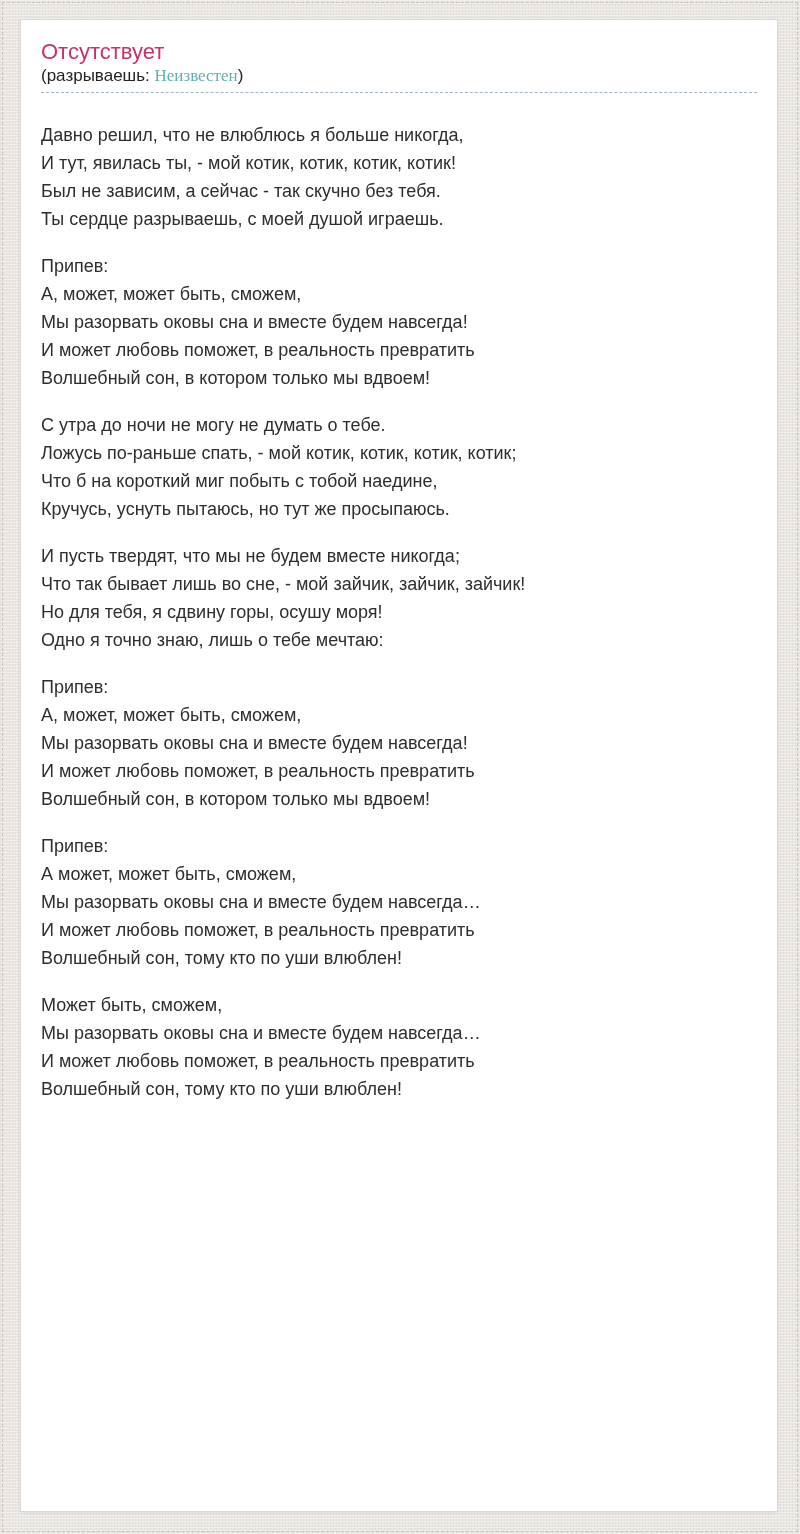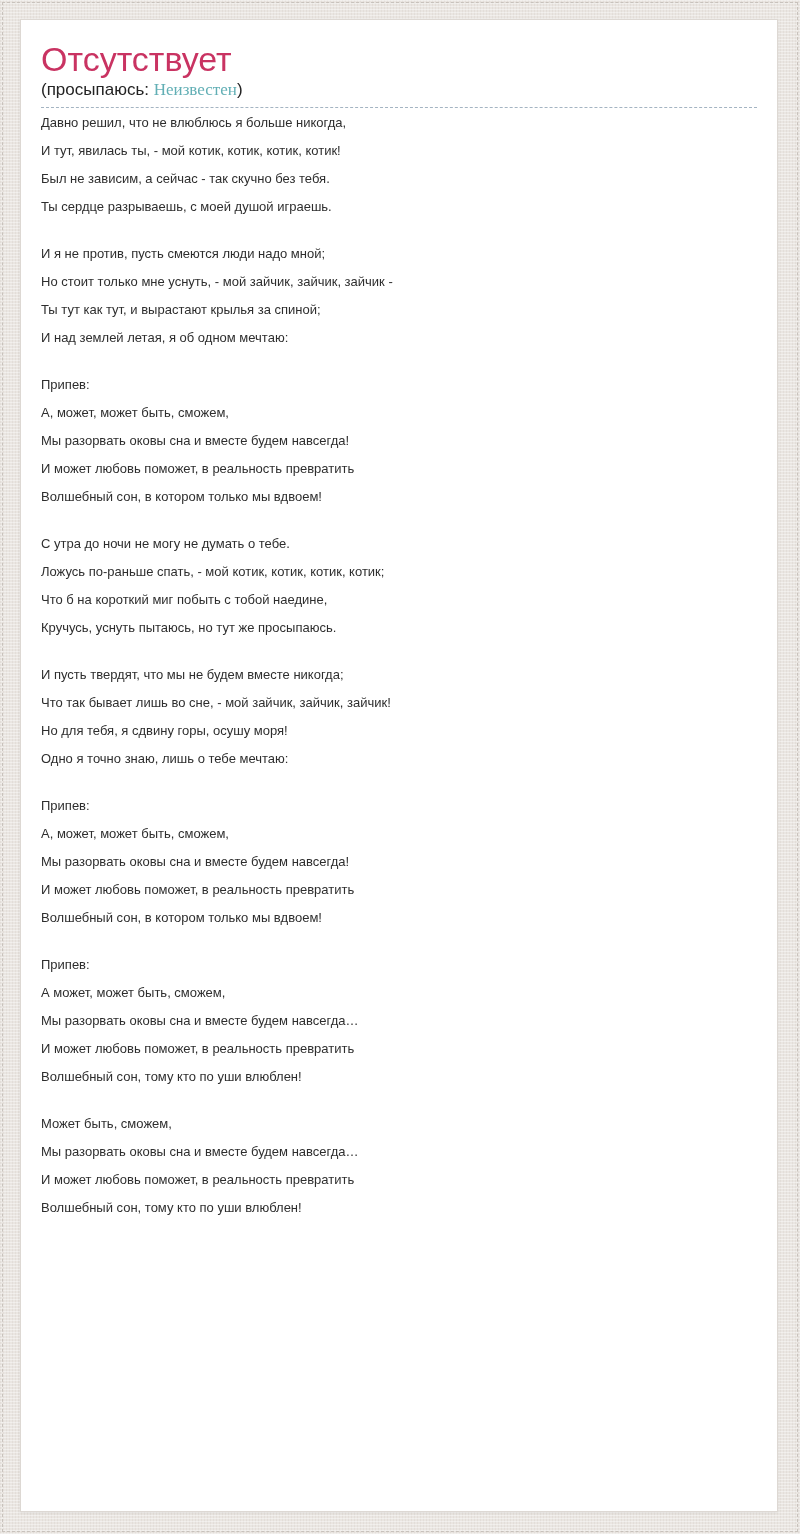--- a/index.html
+++ b/index.html
@@ -31,21 +31,21 @@
     top: 19px;
     width: 758px;
     min-height: 1493px;
     background: #ffffff;
     border: 1px solid #ddd8d3;
     box-shadow: 0 1px 3px rgba(0,0,0,0.07);
     padding: 19px 20px 24px 20px;
   }
 
   .song-title {
-    font-size: 34px;
+    font-size: 22px;
     font-weight: 400;
     line-height: 1.18;
     color: #c93362;
     letter-spacing: 0;
   }
 
   .subtitle {
     font-size: 17px;
     line-height: 1.32;
     color: #232323;
@@ -54,42 +54,41 @@
   }
 
   .artist-link {
     color: #62afb5;
     text-decoration: none;
     cursor: pointer;
     font-family: Liberation Serif, serif;
   }
 
   .lyrics {
-    margin-top: 1px;
-    font-size: 13px;
+    margin-top: 28px;
+    font-size: 18px;
     line-height: 28px;
     color: #2e2e2e;
   }
 
   .lyrics p { margin: 0 0 19px 0; }
   .lyrics p:last-child { margin-bottom: 0; }
 </style>
 </head>
 <body>
 
 <div class="page-dashed-frame"></div>
 
 <div class="card">
   <h1 class="song-title">Отсутствует</h1>
 
-  <div class="subtitle"><span>(просыпаюсь: </span><a class="artist-link" href="#">Неизвестен</a><span>)</span></div>
+  <div class="subtitle"><span>(разрываешь: </span><a class="artist-link" href="#">Неизвестен</a><span>)</span></div>
 
   <div class="lyrics">
       <p>Давно решил, что не влюблюсь я больше никогда,<br>И тут, явилась ты, - мой котик, котик, котик, котик!<br>Был не зависим, а сейчас - так скучно без тебя.<br>Ты сердце разрываешь, с моей душой играешь.</p>
-      <p>И я не против, пусть смеются люди надо мной;<br>Но стоит только мне уснуть, - мой зайчик, зайчик, зайчик -<br>Ты тут как тут, и вырастают крылья за спиной;<br>И над землей летая, я об одном мечтаю:</p>
       <p>Припев:<br>А, может, может быть, сможем,<br>Мы разорвать оковы сна и вместе будем навсегда!<br>И может любовь поможет, в реальность превратить<br>Волшебный сон, в котором только мы вдвоем!</p>
       <p>С утра до ночи не могу не думать о тебе.<br>Ложусь по-раньше спать, - мой котик, котик, котик, котик;<br>Что б на короткий миг побыть с тобой наедине,<br>Кручусь, уснуть пытаюсь, но тут же просыпаюсь.</p>
       <p>И пусть твердят, что мы не будем вместе никогда;<br>Что так бывает лишь во сне, - мой зайчик, зайчик, зайчик!<br>Но для тебя, я сдвину горы, осушу моря!<br>Одно я точно знаю, лишь о тебе мечтаю:</p>
       <p>Припев:<br>А, может, может быть, сможем,<br>Мы разорвать оковы сна и вместе будем навсегда!<br>И может любовь поможет, в реальность превратить<br>Волшебный сон, в котором только мы вдвоем!</p>
       <p>Припев:<br>А может, может быть, сможем,<br>Мы разорвать оковы сна и вместе будем навсегда…<br>И может любовь поможет, в реальность превратить<br>Волшебный сон, тому кто по уши влюблен!</p>
       <p>Может быть, сможем,<br>Мы разорвать оковы сна и вместе будем навсегда…<br>И может любовь поможет, в реальность превратить<br>Волшебный сон, тому кто по уши влюблен!</p>
     </div>
 </div>
 
 </body></html>

